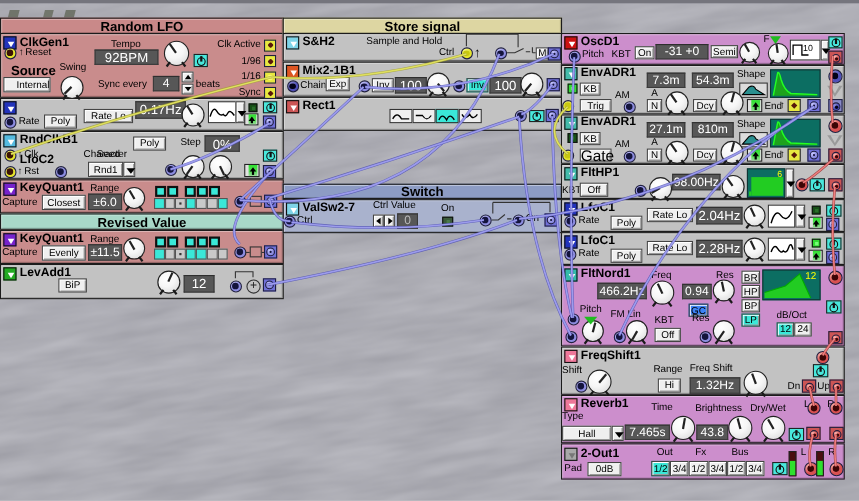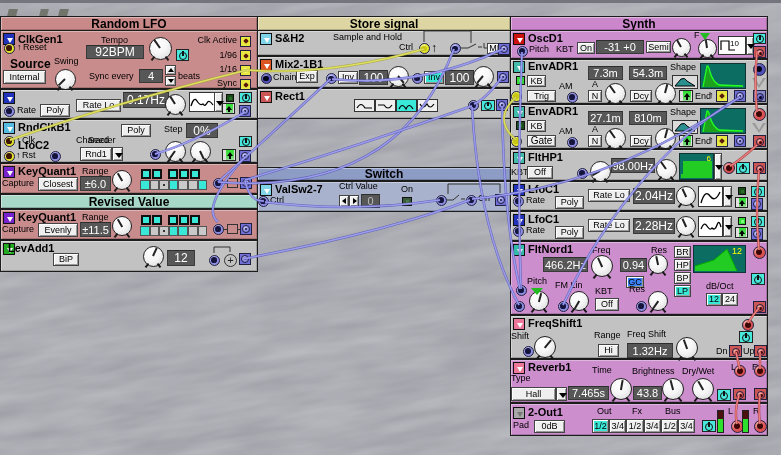--- a/index.html
+++ b/index.html
@@ -58,21 +58,21 @@
 <div class="cn" style="left:3.5px;top:42.5px;width:11.0px;height:11.0px;background:radial-gradient(circle at 32% 28%,#ffff9a 0%,#e4e42c 55%,#e4e42c 100%);">
       <div style="position:absolute;left:1.6399999999999997px;top:1.6399999999999997px;width:5.720000000000001px;height:5.720000000000001px;border-radius:50%;background:#3c1505;"></div>
     </div>
 <div class="lb" style="left:17px;top:43px;font-size:9px;color:#000;">↑</div>
 <div class="lb" style="left:23px;top:43px;font-size:9px;color:#000;">Reset</div>
 <div class="lb" style="left:54px;top:57px;font-size:9px;color:#000;">Swing</div>
 <div class="kn" style="left:54.5px;top:68.5px;width:21.0px;height:21.0px;">
       <div class="kp" style="height:9.0px;transform:translateX(-50%) rotate(-135deg);"></div>
     </div>
 <div class="lb" style="left:10px;top:58px;font-size:12px;color:#000;font-weight:bold;">Source</div>
-<div class="bt" style="left:3px;top:70px;width:43px;height:14px;font-size:9px;background:#efefef;line-height:12px;">Internal</div>
+<div class="bt" style="left:3px;top:70px;width:43px;height:14px;font-size:9px;background:#efefef;line-height:12px;text-align:right;">Internal</div>
 <div class="lb" style="left:101px;top:36px;font-size:9px;color:#000;">Tempo</div>
 <div class="dp" style="left:86px;top:45px;width:58px;height:14px;font-size:12px;color:#fff;background:#575757;line-height:13px;">92BPM</div>
 <div class="kn" style="left:148.5px;top:36.5px;width:23.0px;height:23.0px;">
       <div class="kp" style="height:10.0px;transform:translateX(-50%) rotate(-35deg);"></div>
     </div>
 <div class="pw" style="left:176px;top:49px;width:13px;height:12px;">
       <div class="pwc"></div>
       <div class="pwl"></div>
     </div>
 <div class="lb" style="left:180px;top:36px;font-size:9px;color:#000;width:57px;text-align:right;">Clk Active</div>
@@ -274,21 +274,21 @@
 <div style="position:absolute;left:223px;top:228.5px;width:4px;height:1px;background:#333;"></div>
 <div style="position:absolute;left:238px;top:228.5px;width:3px;height:1px;background:#333;"></div>
 <div class="cs" style="left:240px;top:223px;width:12px;height:12px;background:#7070d8;">
       <div class="cn" style="left:1px;top:1px;width:8px;height:8px;background:radial-gradient(circle at 32% 28%,#c8c8ff 0%,#8c8ce0 60%);">
         <div style="position:absolute;left:1.8px;top:1.8px;width:2.4px;height:2.4px;border-radius:50%;background:#14143c;"></div>
       </div>
     </div>
 <div class="ic" style="left:3px;top:243px;width:12px;height:12px;background:#22aa22;">
       <div style="position:absolute;left:2.5px;top:3.5px;border-left:3.5px solid transparent;border-right:3.5px solid transparent;border-top:5px solid #fff;"></div>
     </div>
-<div class="ti" style="left:8px;top:242px;">LevAdd1</div>
+<div class="ti" style="left:18px;top:242px;">LevAdd1</div>
 <div class="bt" style="left:53px;top:253px;width:26px;height:13px;font-size:9px;background:#efefef;line-height:11px;">BiP</div>
 <div class="kn" style="left:142.5px;top:245.5px;width:21.0px;height:21.0px;">
       <div class="kp" style="height:9.0px;transform:translateX(-50%) rotate(25deg);"></div>
     </div>
 <div class="dp" style="left:167px;top:250px;width:28px;height:16px;font-size:12px;color:#fff;background:#575757;line-height:15px;">12</div>
 <div class="cn" style="left:208.5px;top:254.5px;width:11.0px;height:11.0px;background:radial-gradient(circle at 32% 28%,#c8c8ff 0%,#8c8ce0 55%,#8c8ce0 100%);">
       <div style="position:absolute;left:1.6399999999999997px;top:1.6399999999999997px;width:5.720000000000001px;height:5.720000000000001px;border-radius:50%;background:#14143c;"></div>
     </div>
 <div style="position:absolute;left:224px;top:253.5px;width:13px;height:13px;border:1px solid #333;border-radius:50%;box-sizing:border-box;color:#222;text-align:center;line-height:11px;font-size:11px;">+</div>
 <div class="cs" style="left:239px;top:253px;width:12px;height:12px;background:#7070d8;">
@@ -410,21 +410,20 @@
     </div>
 <div class="cn" style="left:465.5px;top:194.5px;width:11.0px;height:11.0px;background:radial-gradient(circle at 32% 28%,#c8c8ff 0%,#8c8ce0 55%,#8c8ce0 100%);">
       <div style="position:absolute;left:1.6399999999999997px;top:1.6399999999999997px;width:5.720000000000001px;height:5.720000000000001px;border-radius:50%;background:#14143c;"></div>
     </div>
 <div class="lb" style="left:478px;top:194px;font-size:9px;color:#000;">On</div>
 <div class="cs" style="left:495px;top:194px;width:12px;height:12px;background:#7070d8;">
       <div class="cn" style="left:1px;top:1px;width:8px;height:8px;background:radial-gradient(circle at 32% 28%,#c8c8ff 0%,#8c8ce0 60%);">
         <div style="position:absolute;left:1.8px;top:1.8px;width:2.4px;height:2.4px;border-radius:50%;background:#14143c;"></div>
       </div>
     </div>
-<div class="hd" style="left:510px;top:16px;width:258px;height:15px;background:#cc86cc;font-size:12px;line-height:14px;">Synth</div>
 <div class="md" style="left:510px;top:30px;width:258px;height:29px;background:#cc8ecc;"></div>
 <div class="md" style="left:510px;top:59px;width:258px;height:45px;background:#c2c2c2;"></div>
 <div class="md" style="left:510px;top:104px;width:258px;height:45px;background:#c2c2c2;"></div>
 <div class="md" style="left:510px;top:149px;width:258px;height:32px;background:#c2c2c2;"></div>
 <div class="md" style="left:510px;top:181px;width:258px;height:30px;background:#c2c2c2;"></div>
 <div class="md" style="left:510px;top:211px;width:258px;height:30px;background:#c2c2c2;"></div>
 <div class="md" style="left:510px;top:241px;width:258px;height:74px;background:#cc8ecc;"></div>
 <div class="md" style="left:510px;top:315px;width:258px;height:44px;background:#c2c2c2;"></div>
 <div class="md" style="left:510px;top:359px;width:258px;height:44px;background:#cc8ecc;"></div>
 <div class="md" style="left:510px;top:403px;width:258px;height:33px;background:#cc8ecc;"></div>
@@ -550,21 +549,21 @@
     </div>
 <div style="position:absolute;left:516px;top:121px;width:9px;height:9px;background:#174f17;border:1px solid #111;box-sizing:border-box;">
       <div style="position:absolute;left:2.0px;top:2.0px;width:3px;height:3px;background:#2a6e2a;"></div>
     </div>
 <div class="bt" style="left:527px;top:120px;width:19px;height:12px;font-size:9px;background:#efefef;line-height:10px;">KB</div>
 <div class="lb" style="left:559px;top:127px;font-size:9px;color:#000;">AM</div>
 <div class="lb" style="left:592px;top:125px;font-size:9px;color:#000;">A</div>
 <div class="cn" style="left:510.5px;top:135.5px;width:11.0px;height:11.0px;background:radial-gradient(circle at 32% 28%,#ffff9a 0%,#e4e42c 55%,#e4e42c 100%);">
       <div style="position:absolute;left:1.6399999999999997px;top:1.6399999999999997px;width:5.720000000000001px;height:5.720000000000001px;border-radius:50%;background:#c8c810;"></div>
     </div>
-<div class="bt" style="left:527px;top:135px;width:29px;height:12px;font-size:10px;background:#efefef;line-height:10px;">Gate</div>
+<div class="bt" style="left:527px;top:135px;width:29px;height:12px;font-size:14px;background:#efefef;line-height:10px;">Gate</div>
 <div class="cn" style="left:566.5px;top:136.5px;width:11.0px;height:11.0px;background:radial-gradient(circle at 32% 28%,#c8c8ff 0%,#8c8ce0 55%,#8c8ce0 100%);">
       <div style="position:absolute;left:1.6399999999999997px;top:1.6399999999999997px;width:5.720000000000001px;height:5.720000000000001px;border-radius:50%;background:#14143c;"></div>
     </div>
 <div class="bt" style="left:588px;top:135px;width:14px;height:12px;font-size:9px;background:#efefef;line-height:10px;">N</div>
 <div class="kn" style="left:604.5px;top:127.5px;width:21.0px;height:21.0px;">
       <div class="kp" style="height:9.0px;transform:translateX(-50%) rotate(-35deg);"></div>
     </div>
 <div class="bt" style="left:630px;top:135px;width:22px;height:12px;font-size:9px;background:#efefef;line-height:10px;">Dcy</div>
 <div class="kn" style="left:654.5px;top:127.5px;width:21.0px;height:21.0px;">
       <div class="kp" style="height:9.0px;transform:translateX(-50%) rotate(15deg);"></div>

